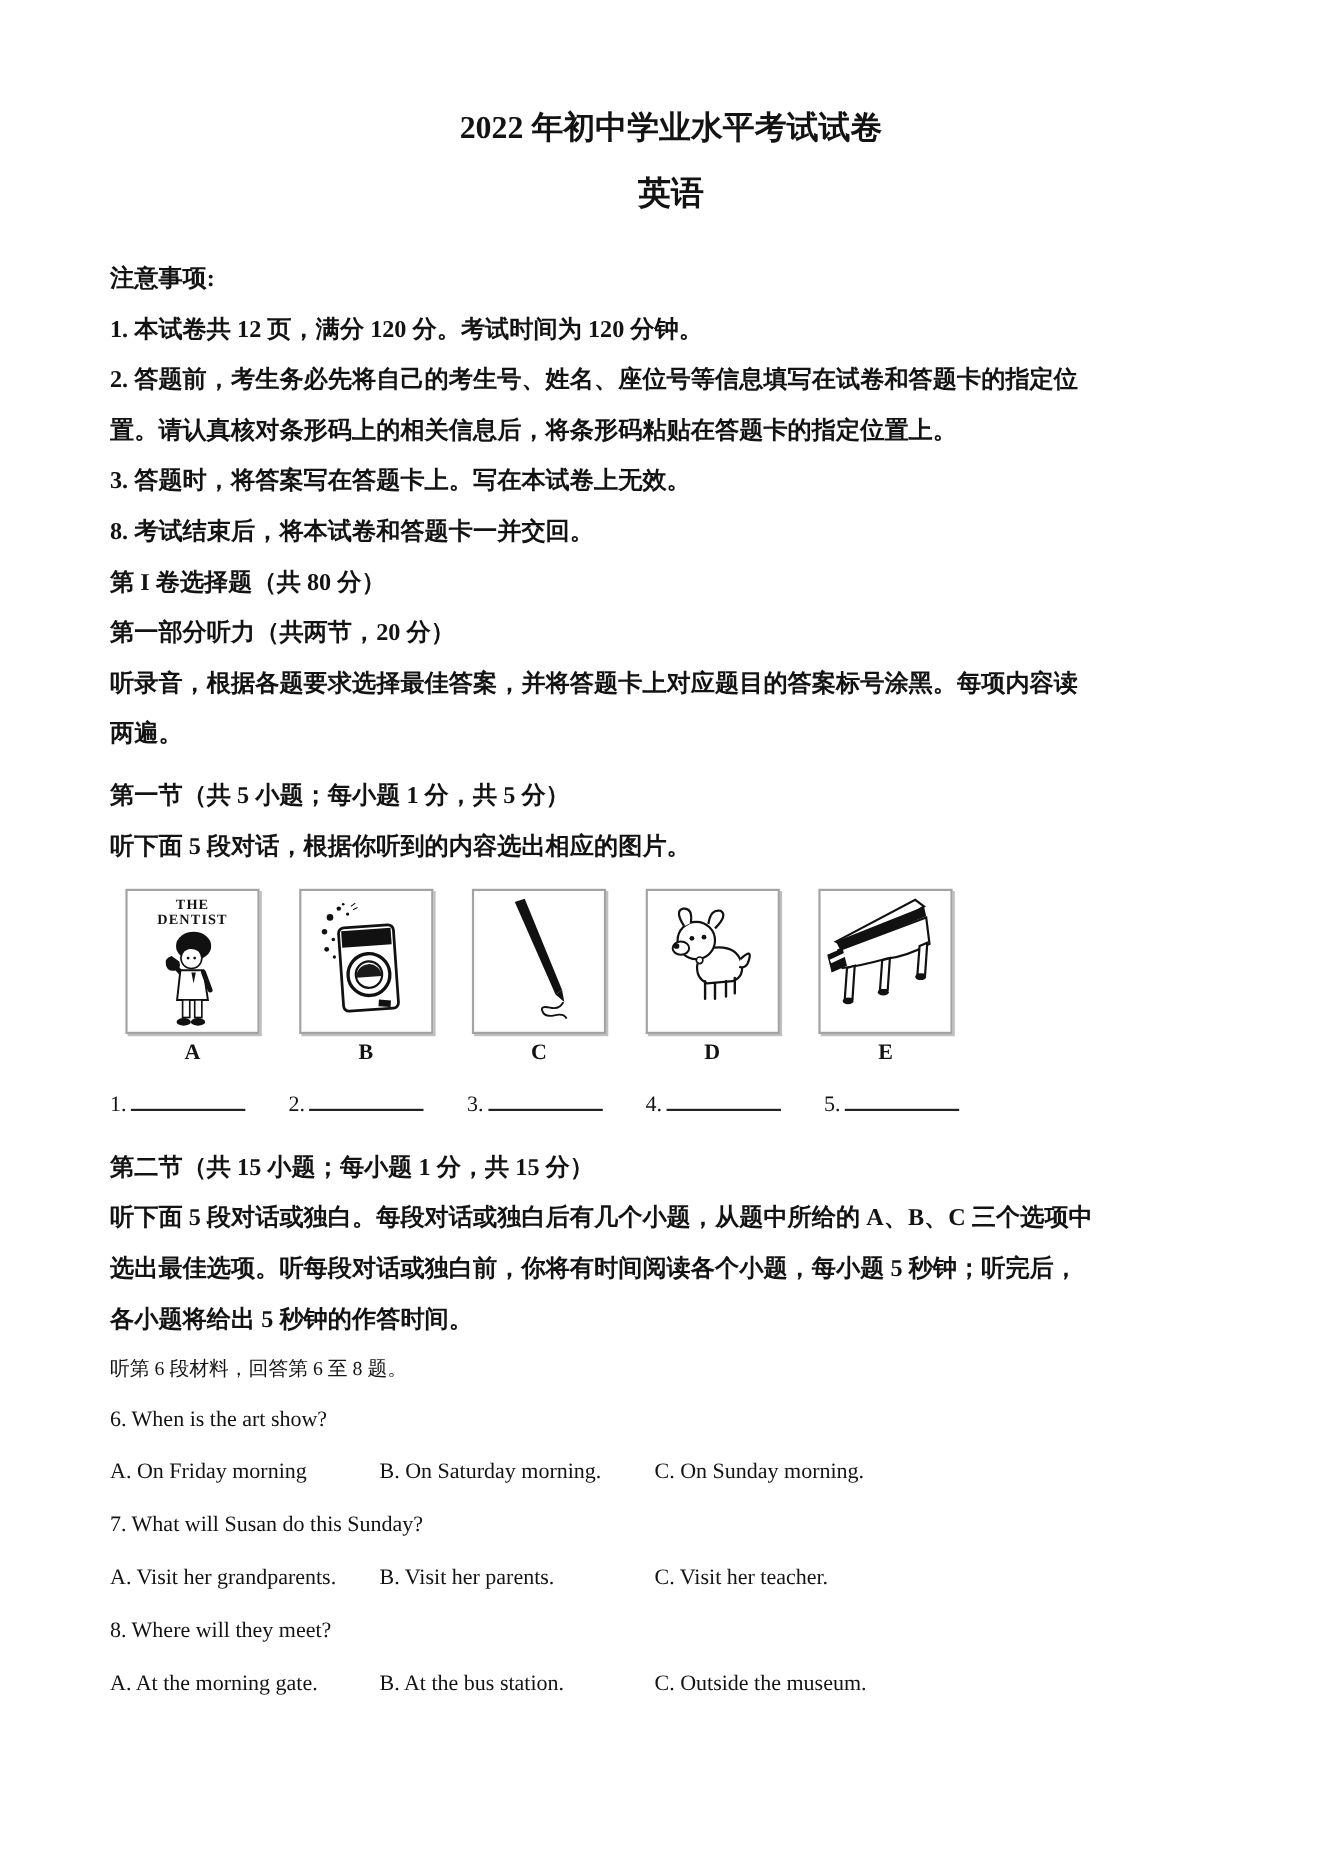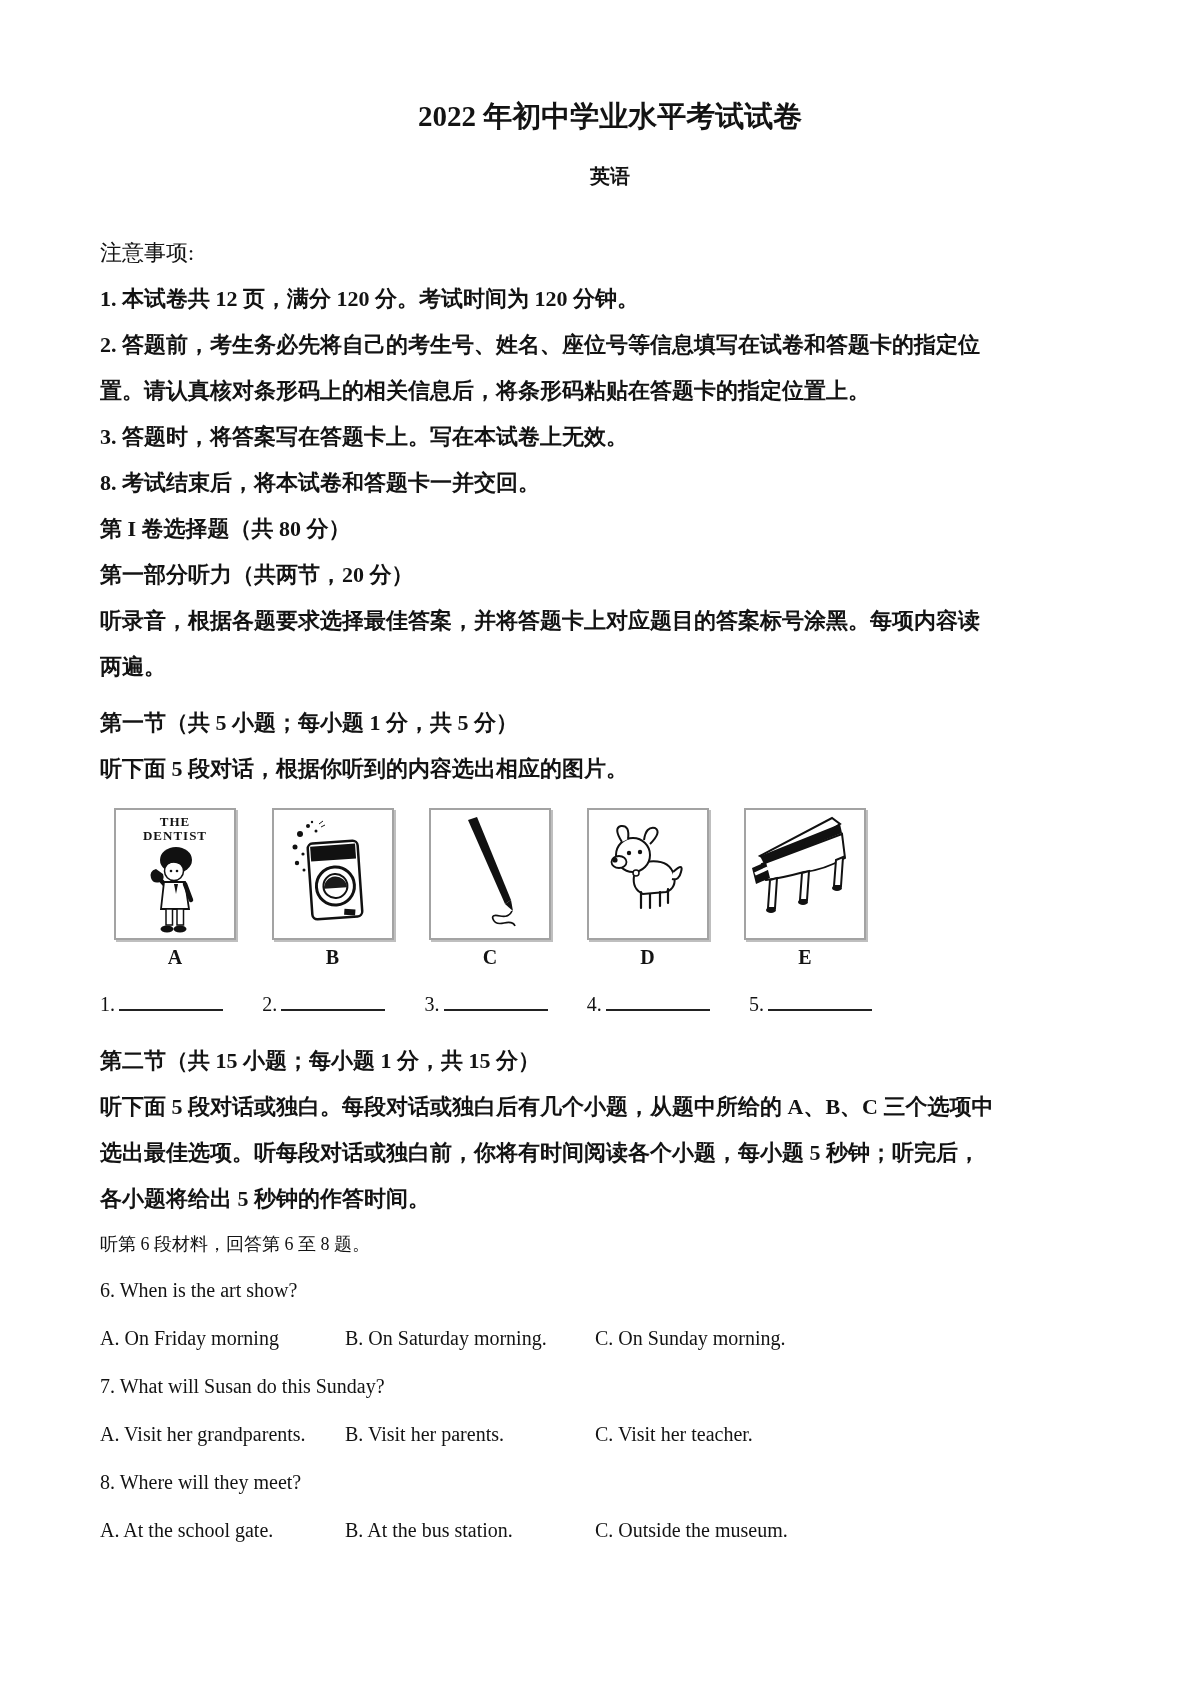--- a/index.html
+++ b/index.html
@@ -9,30 +9,30 @@
     height:1698px;
     background:#ffffff;
     color:#131313;
     font-family:"Liberation Serif","DejaVu Serif",serif;
     overflow:hidden;
     box-sizing:border-box;
   }
   .content { padding:96px 80px 0 100px; }
 
   .title   { font-size:29px; font-weight:bold; text-align:center; line-height:40px; margin:0 0 22px 0; }
-  .subject { font-size:20px; font-weight:bold; text-align:center; line-height:36px; margin:0 0 44px 0; }
+  .subject { font-size:30px; font-weight:bold; text-align:center; line-height:36px; margin:0 0 44px 0; }
 
   .cn   { font-size:22px; font-weight:bold; line-height:46px; }
   .en   { font-size:20px; font-weight:normal; line-height:48px; }
   .cue  { font-size:18px; font-weight:normal; line-height:44px; }
   .center { }
   .mt10 { margin-top:10px; }
   .mt12 { margin-top:12px; }
 
-  .notice-heading { font-size:22px; font-weight:normal; line-height:30px; margin-top:32px; margin-bottom:8px; }
+  .notice-heading { font-size:22px; font-weight:bold; line-height:30px; margin-top:32px; margin-bottom:8px; }
 
   
   .pictures {
     display:flex; justify-content:space-between;
     width:752px; margin:16px 0 0 14px;
   }
   .pic-cell { width:122px; text-align:center; }
   .pic-box {
     position:relative; width:122px; height:132px;
     border:2px solid #a3a3a3; background:#fff; box-sizing:border-box;
@@ -214,19 +214,19 @@
 
     <div class="en">7. What will Susan do this Sunday?</div>
     <div class="options en">
       <span>A. Visit her grandparents.</span>
       <span>B. Visit her parents.</span>
       <span>C. Visit her teacher.</span>
     </div>
 
     <div class="en">8. Where will they meet?</div>
     <div class="options en">
-      <span>A. At the school gate.</span>
+      <span>A. At the morning gate.</span>
       <span>B. At the bus station.</span>
       <span>C. Outside the museum.</span>
     </div>
 
   </div>
 </div>
 
 </body></html>

